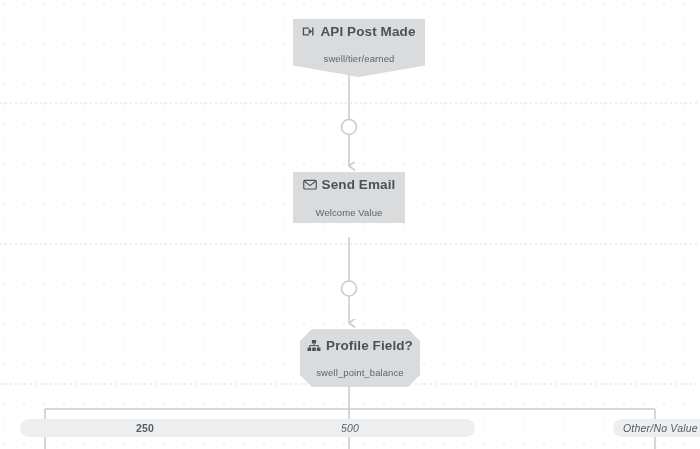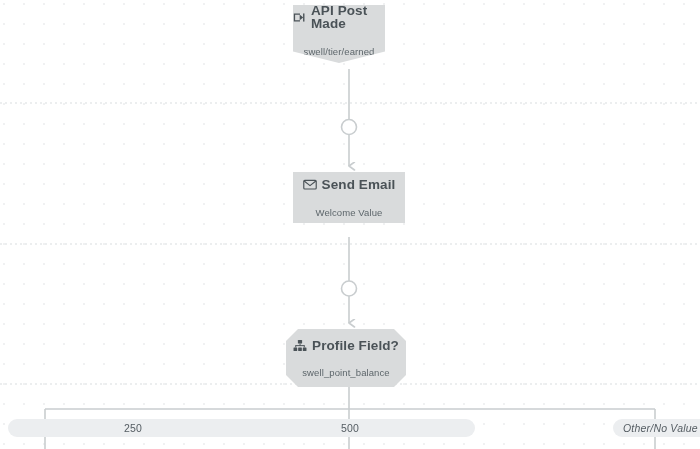--- a/index.html
+++ b/index.html
@@ -73,38 +73,38 @@
     margin-top: 16px;
     font-size: 9.5px;
     color: #5d666b;
     line-height: 1;
     letter-spacing: 0.1px;
   }
 
   
   #node-api {
     left: 293px;
-    top: 5px;
-    width: 92px;
+    top: 19px;
+    width: 132px;
     height: 58px;
     padding-bottom: 8px;
     clip-path: polygon(0% 0%, 100% 0%, 100% 80%, 50% 100%, 0% 80%);
   }
 
   
   #node-email {
     left: 293px;
     top: 172px;
     width: 112px;
     height: 51px;
   }
 
   
   #node-profile {
-    left: 286px;
+    left: 300px;
     top: 329px;
     width: 120px;
     height: 58px;
     clip-path: polygon(
       12px 0%, calc(100% - 12px) 0%,
       100% 12px, 100% calc(100% - 12px),
       calc(100% - 12px) 100%, 12px 100%,
       0% calc(100% - 12px), 0% 12px);
   }
 
@@ -198,17 +198,17 @@
           <rect x="0.6" y="9.2" width="4.2" height="4.2" rx="0.6"></rect>
           <rect x="5.9" y="9.2" width="4.2" height="4.2" rx="0.6"></rect>
           <rect x="11.2" y="9.2" width="4.2" height="4.2" rx="0.6"></rect>
         </svg>
       </span>
       <span>Profile Field?</span>
     </div>
     <div class="node-sub">swell_point_balance</div>
   </div>
 
-  <div class="branch-pill wide" style="left:8px; top:419px;">250</div>
-  <div class="branch-pill wide" style="left:225px; top:419px;">500</div>
+  <div class="branch-pill wide" style="left:20px; top:419px;font-weight:bold;">250</div>
+  <div class="branch-pill wide" style="left:225px; top:419px;font-style:italic;">500</div>
   <div class="branch-pill italic" style="left:613px; top:419px;">Other/No Value</div>
 
 </div>
 
 </body></html>

